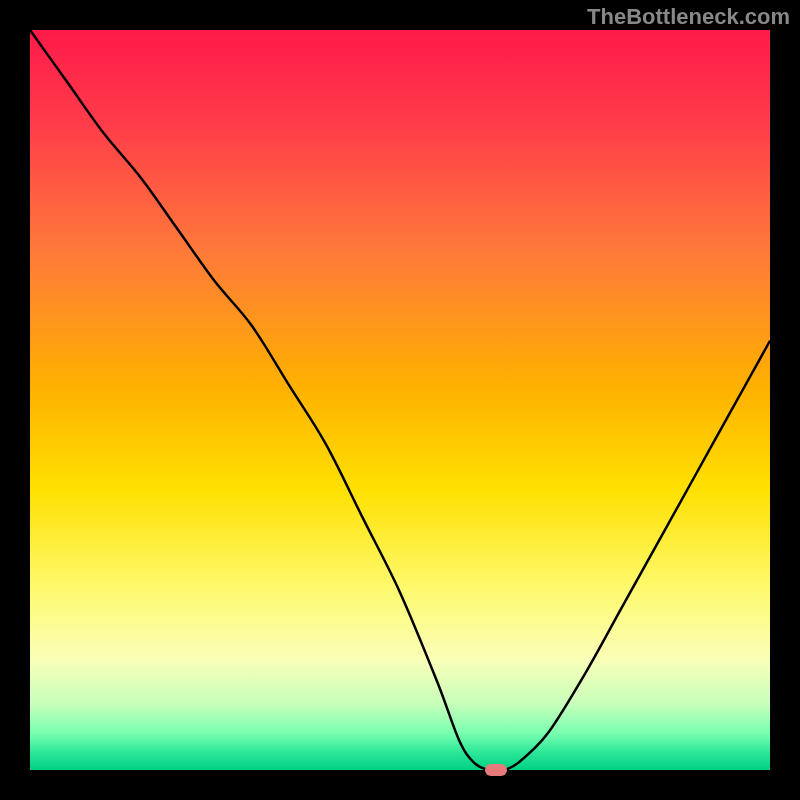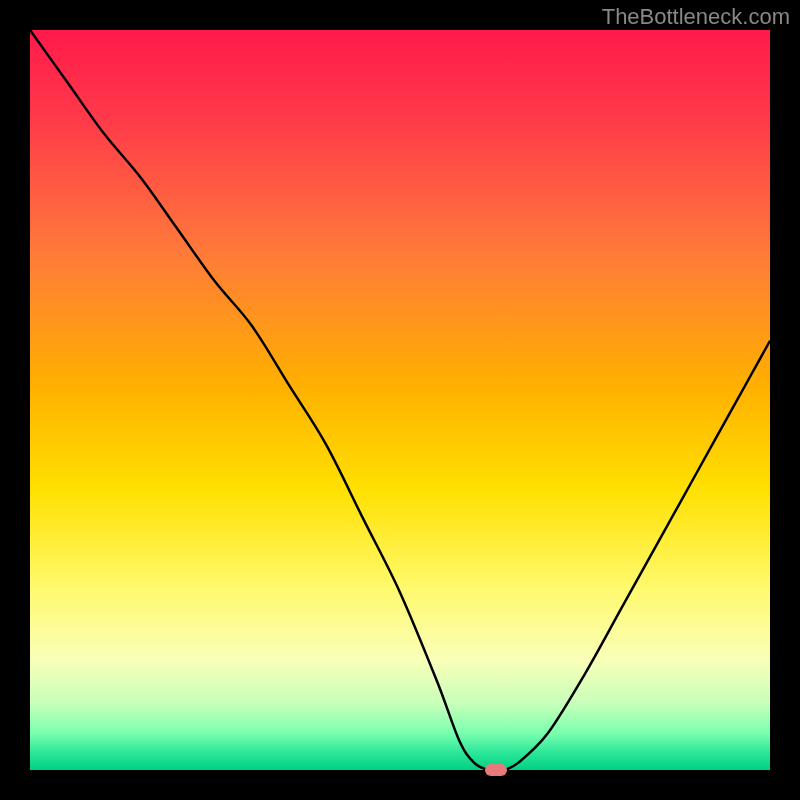--- a/index.html
+++ b/index.html
@@ -11,21 +11,21 @@
     font-family: Arial, sans-serif;
     position: relative;
     overflow: hidden;
   }
   .attribution {
     position: absolute;
     top: 4px;
     right: 10px;
     color: #888;
     font-size: 22px;
-    font-weight: 400;
+    font-weight: 700;
     z-index: 10;
   }
   .chart-area {
     position: absolute;
     left: 30px;
     top: 30px;
     width: 740px;
     height: 740px;
   }
   .gradient-bg {

